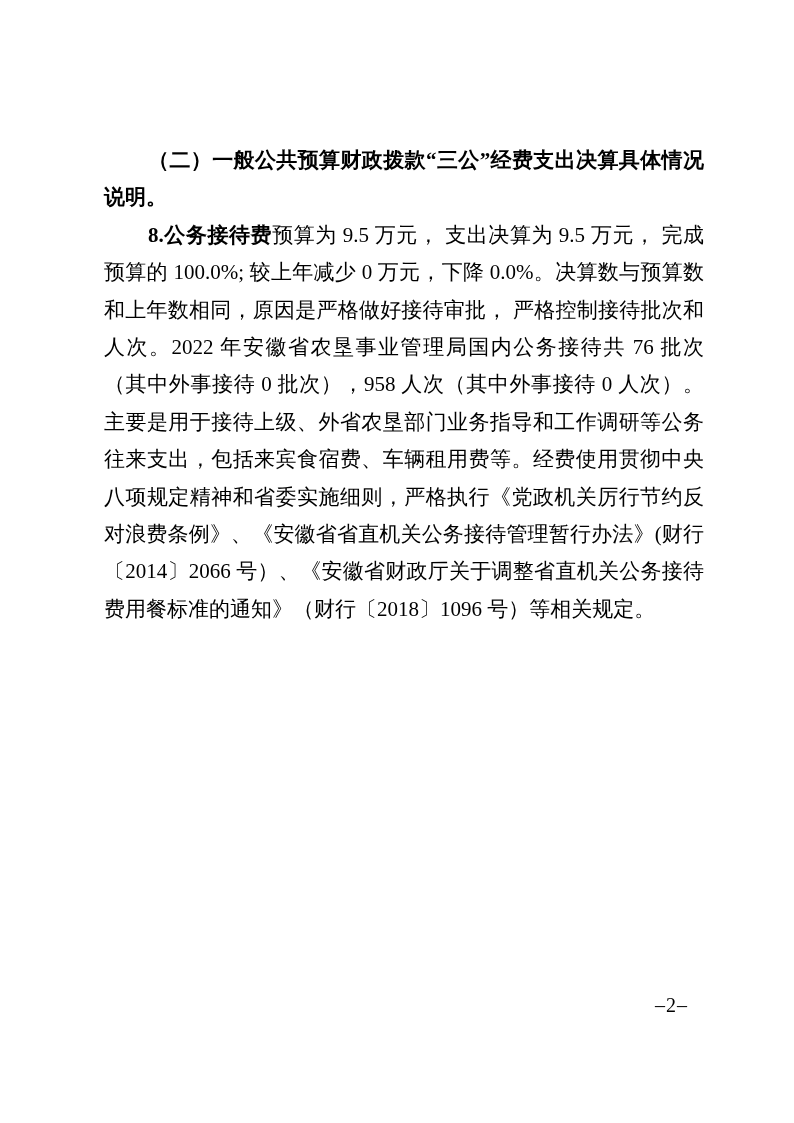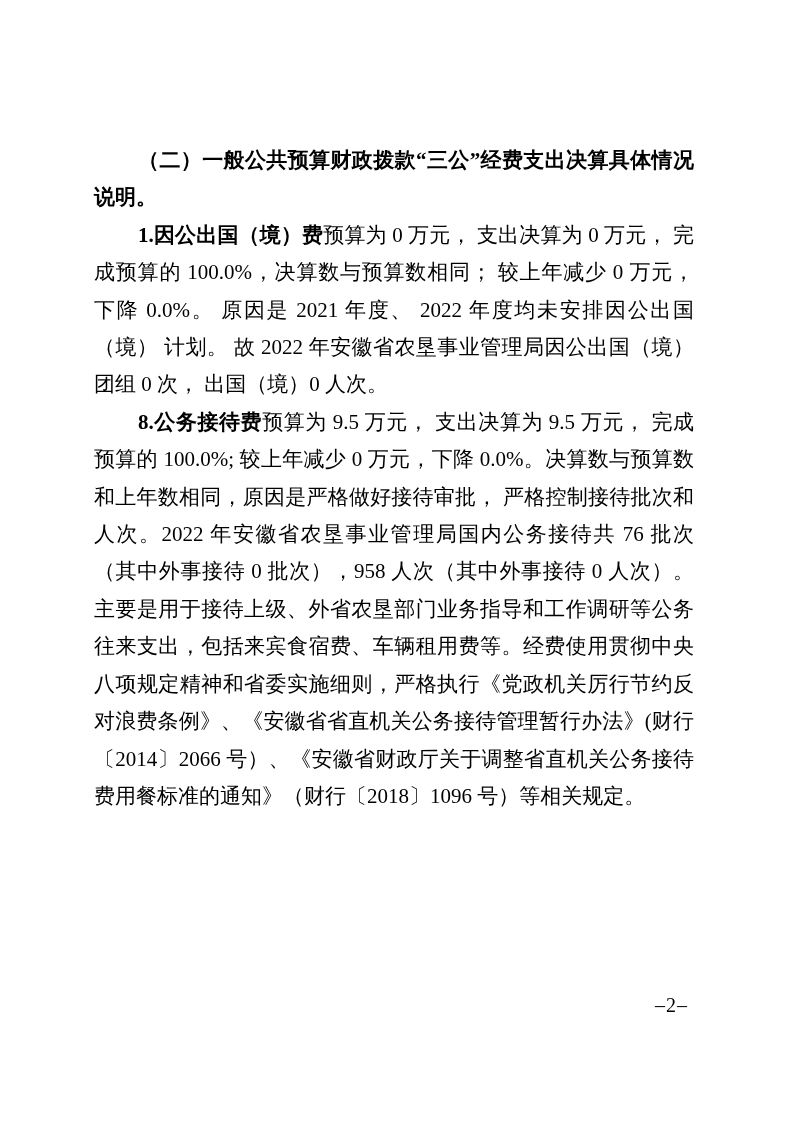--- a/index.html
+++ b/index.html
@@ -11,21 +11,21 @@
     position: relative;
     width: 794px;
     height: 1123px;
     background: #ffffff;
     overflow: hidden;
     font-family: "Liberation Serif", "DejaVu Serif", serif;
     color: #000000;
   }
   .content {
     position: absolute;
-    left: 94px;
+    left: 104px;
     top: 142px;
     width: 600px;
   }
   .content p {
     margin: 0;
     font-size: 21px;
     line-height: 37.4px;
     text-align: justify;
     text-justify: inter-ideograph;
     text-indent: 44px;
@@ -45,17 +45,16 @@
     line-height: 28px;
     letter-spacing: 1px;
   }
 </style>
 </head>
 <body>
 
 <div class="sheet">
   <div class="content">
     <p class="heading">（二）一般公共预算财政拨款“三公”经费支出决算具体情况说明。</p>
-    <p><span class="lead">1.因公出国（境）费</span><span>预算为 0 万元， 支出决算为 0 万元， 完成预算的 100.0%，决算数与预算数相同； 较上年减少 0 万元， 下降 0.0%。 原因是 2021 年度、 2022 年度均未安排因公出国（境） 计划。 故 2022 年安徽省农垦事业管理局因公出国（境）团组 0 次， 出国（境）0 人次。</span></p>
     <p><span class="lead">8.公务接待费</span><span>预算为 9.5 万元， 支出决算为 9.5 万元， 完成预算的 100.0%; 较上年减少 0 万元，下降 0.0%。决算数与预算数和上年数相同，原因是严格做好接待审批， 严格控制接待批次和人次。2022 年安徽省农垦事业管理局国内公务接待共 76 批次（其中外事接待 0 批次），958 人次（其中外事接待 0 人次）。主要是用于接待上级、外省农垦部门业务指导和工作调研等公务往来支出，包括来宾食宿费、车辆租用费等。经费使用贯彻中央八项规定精神和省委实施细则，严格执行《党政机关厉行节约反对浪费条例》、《安徽省省直机关公务接待管理暂行办法》(财行〔2014〕2066 号）、《安徽省财政厅关于调整省直机关公务接待费用餐标准的通知》（财行〔2018〕1096 号）等相关规定。</span></p>
   </div>
   <div class="page-number">–2–</div>
 </div>
 
 </body></html>

